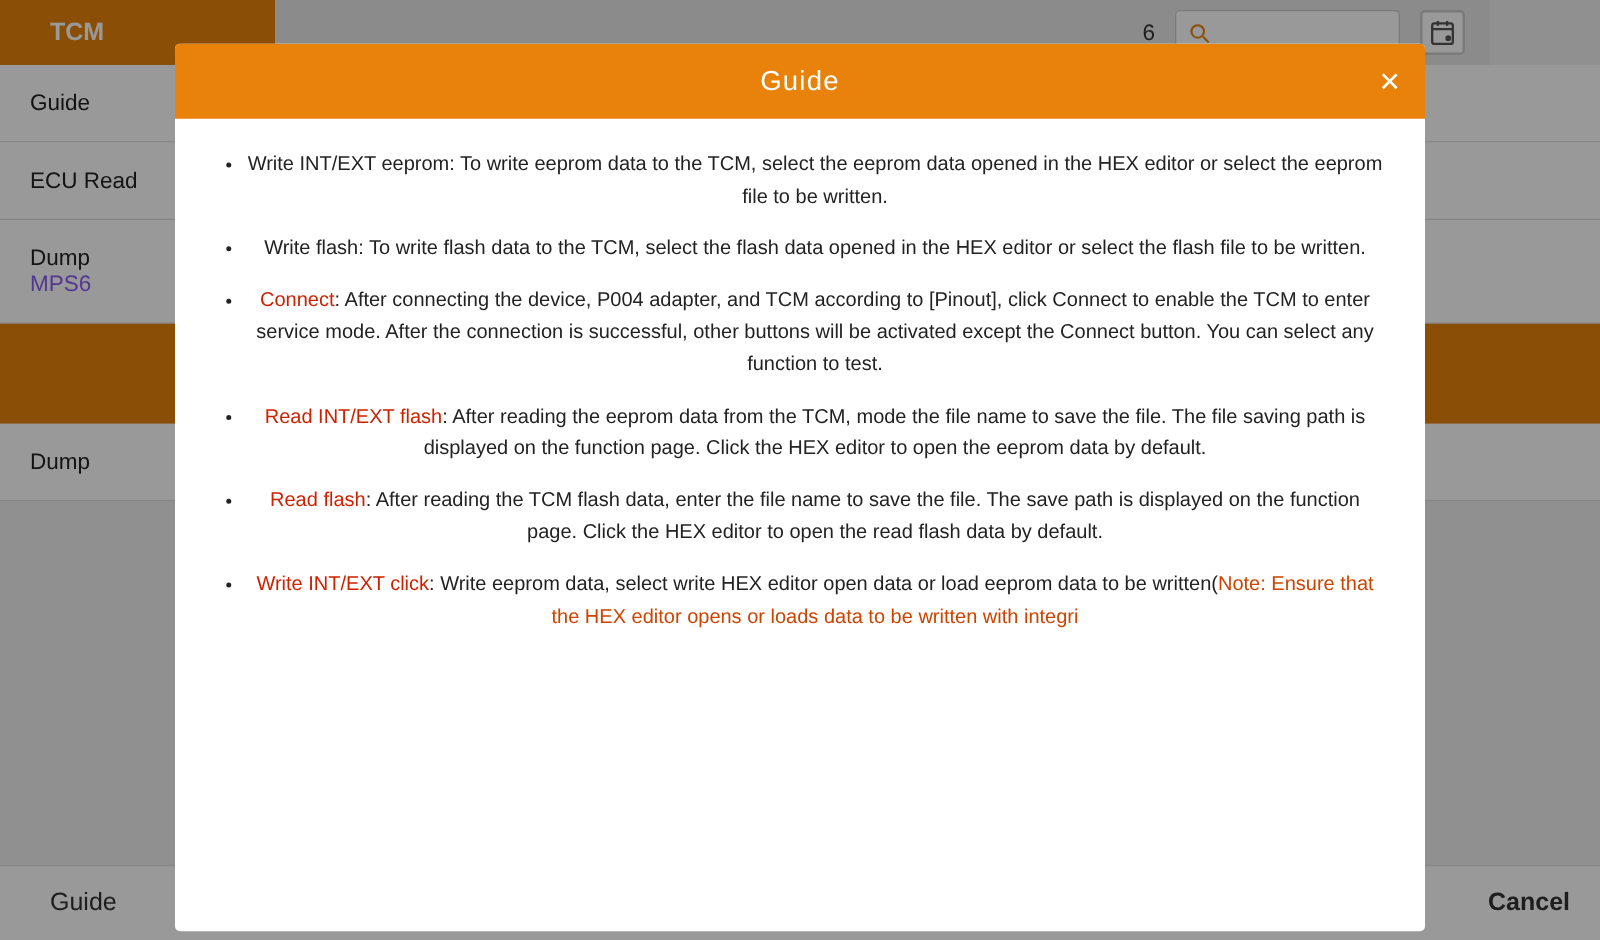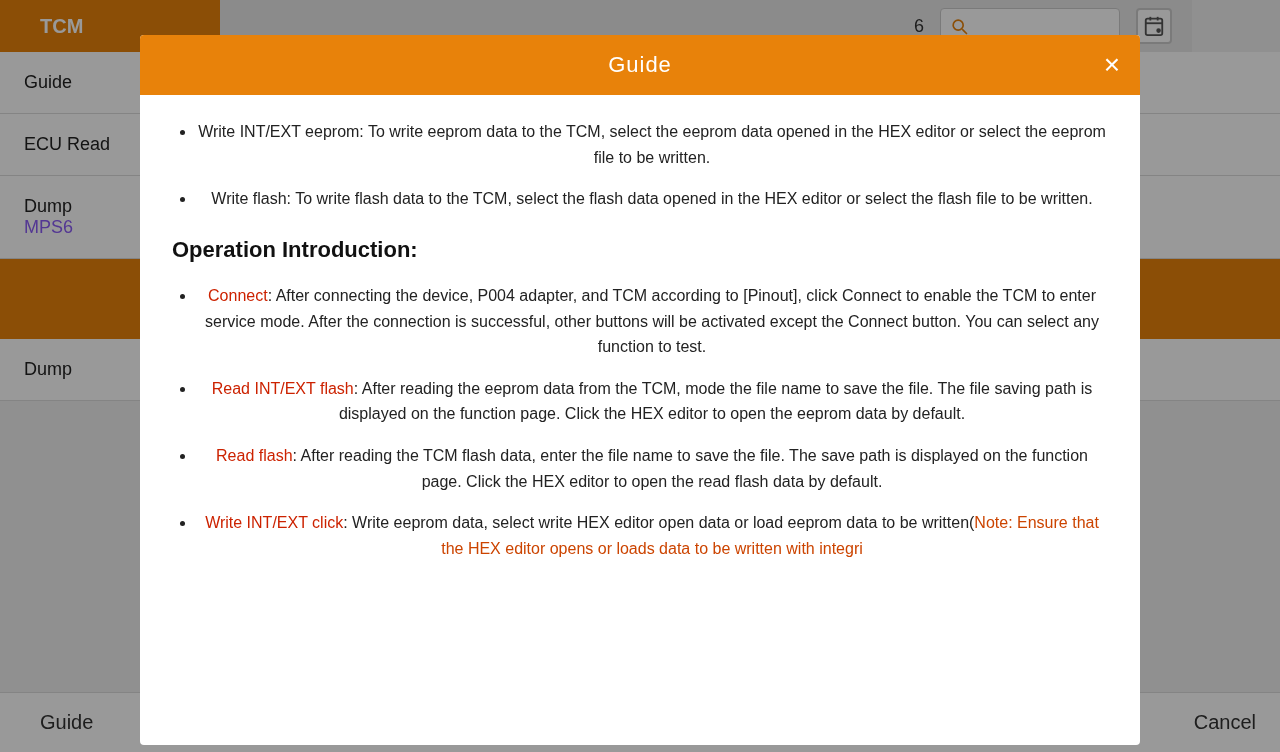--- a/index.html
+++ b/index.html
@@ -135,21 +135,21 @@
       color: #333;
       font-weight: 500;
       padding: 8px 16px;
       cursor: pointer;
     }
 
     .bottom-btn-right {
       margin-left: auto;
       font-size: 20px;
       color: #333;
-      font-weight: 400;
+      font-weight: 700;
     }
 
     
     .overlay {
       position: absolute;
       top: 0; left: 0;
       width: 1280px;
       height: 752px;
       background: rgba(0,0,0,0.4);
       z-index: 10;
@@ -291,21 +291,20 @@
   <div class="modal-body">
     <ul>
       <li>
         <span>Write INT/EXT eeprom: To write eeprom data to the TCM, select the eeprom data opened in the HEX editor or select the eeprom file to be written.</span>
       </li>
       <li>
         <span>Write flash: To write flash data to the TCM, select the flash data opened in the HEX editor or select the flash file to be written.</span>
       </li>
     </ul>
 
-    <div class="section-title">Operation Introduction:</div>
 
     <ul>
       <li>
         <span class="highlight-red">Connect</span><span>: After connecting the device, P004 adapter, and TCM according to [Pinout], click Connect to enable the TCM to enter service mode. After the connection is successful, other buttons will be activated except the Connect button. You can select any function to test.</span>
       </li>
       <li>
         <span class="highlight-red">Read INT/EXT flash</span><span>: After reading the eeprom data from the TCM, mode the file name to save the file. The file saving path is displayed on the function page. Click the HEX editor to open the eeprom data by default.</span>
       </li>
       <li>
         <span class="highlight-red">Read flash</span><span>: After reading the TCM flash data, enter the file name to save the file. The save path is displayed on the function page. Click the HEX editor to open the read flash data by default.</span>

